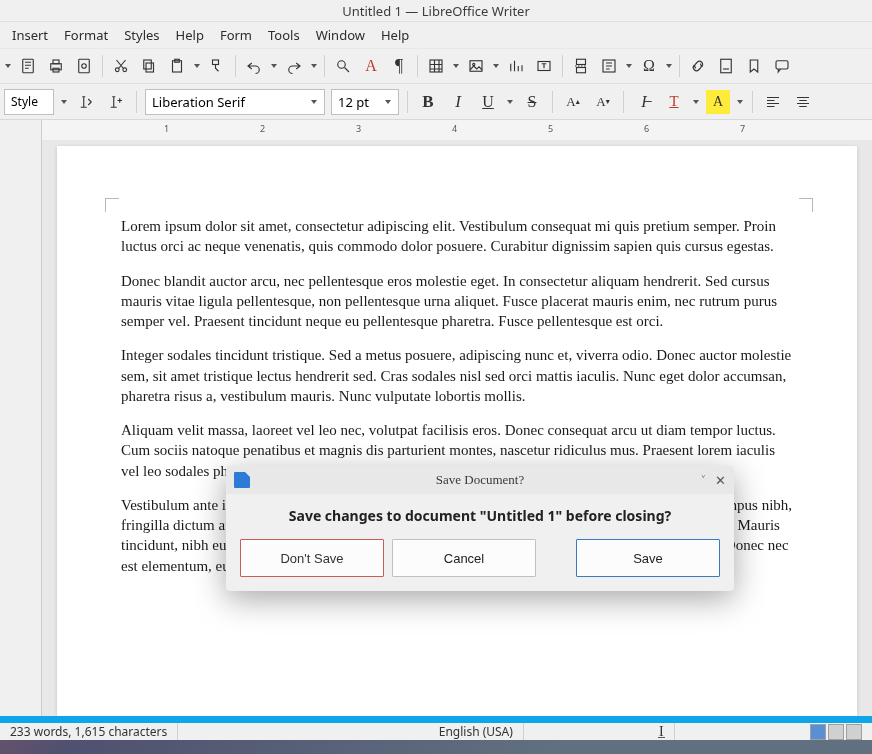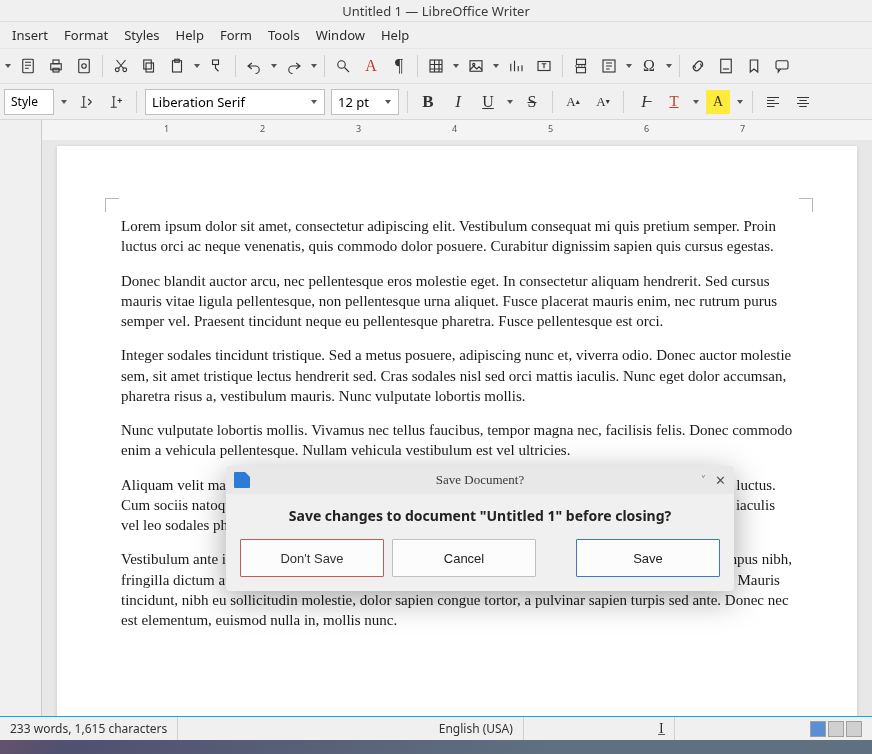--- a/index.html
+++ b/index.html
@@ -23,21 +23,21 @@
 .ruler { flex:1; background:#f4f4f4; position:relative; font-size:9px; color:#555; overflow:hidden; }
 .ruler .num { position:absolute; top:2px; }
 .doc-area { flex:1; background:#e8e8e8; display:flex; overflow:hidden; position:relative; }
 .v-ruler { width:42px; background:#f0f0f0; border-right:1px solid #ccc; }
 .page-scroll { flex:1; overflow:hidden; display:flex; justify-content:center; }
 .page { width:800px; background:#fff; margin-top:6px; box-shadow:0 1px 4px rgba(0,0,0,.15); padding:70px 60px 30px 64px; font-family: "Liberation Serif", "Times New Roman", serif; font-size:15px; line-height:1.35; color:#1a1a1a; position:relative; }
 .page .corner { position:absolute; width:14px; height:14px; border-color:#b8b8b8; }
 .page .c-tl { top:52px; left:48px; border-top:1px solid #b8b8b8; border-left:1px solid #b8b8b8; }
 .page .c-tr { top:52px; right:44px; border-top:1px solid #b8b8b8; border-right:1px solid #b8b8b8; }
 .page p { margin-bottom:14px; }
-.statusbar { height:24px; background:#f0f0f0; border-top:1px solid #0ea5e9; display:flex; align-items:center; font-size:12px; color:#333; }
+.statusbar { height:24px; background:#f0f0f0; border-top:7px solid #0ea5e9; display:flex; align-items:center; font-size:12px; color:#333; }
 .statusbar > div { padding:0 10px; border-right:1px solid #d0d0d0; height:100%; display:flex; align-items:center; }
 .statusbar .spacer { flex:1; border-right:none; }
 .right-icons { margin-left:auto; display:flex; gap:2px; padding-right:4px; }
 .right-icons span { width:16px; height:16px; background:#d0d0d0; border:1px solid #a0a0a0; }
 .dialog-overlay { position:absolute; top:0; left:0; right:0; bottom:0; pointer-events:none; }
 .dialog { position:absolute; width:508px; left:226px; top:326px; background:#f0f0f0; box-shadow:0 8px 32px rgba(0,0,0,.35); border-radius:4px; font-size:13px; }
 .dialog-header { height:28px; display:flex; align-items:center; padding:0 8px; background:#e8e8e8; border-radius:4px 4px 0 0; position:relative; }
 .dialog-header .doc-icon { width:16px; height:16px; background:#2d7bd6; margin-right:8px; border-radius:1px; position:relative; }
 .dialog-header .doc-icon::after { content:""; position:absolute; right:0; top:0; border-top:5px solid #e8e8e8; border-left:5px solid transparent; }
 .dialog-header .title { position:absolute; left:0; right:0; text-align:center; color:#3a3a3a;font-family:Liberation Serif, serif; }
@@ -284,21 +284,20 @@
 
   <div class="doc-area">
     <div class="v-ruler"></div>
     <div class="page-scroll">
       <div class="page">
         <div class="corner c-tl"></div>
           <div class="corner c-tr"></div>
         <p>Lorem ipsum dolor sit amet, consectetur adipiscing elit. Vestibulum consequat mi quis pretium semper. Proin luctus orci ac neque venenatis, quis commodo dolor posuere. Curabitur dignissim sapien quis cursus egestas.</p>
         <p>Donec blandit auctor arcu, nec pellentesque eros molestie eget. In consectetur aliquam hendrerit. Sed cursus mauris vitae ligula pellentesque, non pellentesque urna aliquet. Fusce placerat mauris enim, nec rutrum purus semper vel. Praesent tincidunt neque eu pellentesque pharetra. Fusce pellentesque est orci.</p>
         <p>Integer sodales tincidunt tristique. Sed a metus posuere, adipiscing nunc et, viverra odio. Donec auctor molestie sem, sit amet tristique lectus hendrerit sed. Cras sodales nisl sed orci mattis iaculis. Nunc eget dolor accumsan, pharetra risus a, vestibulum mauris. Nunc vulputate lobortis mollis.</p>
-        <p>Nunc vulputate lobortis mollis. Vivamus nec tellus faucibus, tempor magna nec, facilisis felis. Donec commodo enim a vehicula pellentesque. Nullam vehicula vestibulum est vel ultricies.</p>
         <p>Aliquam velit massa, laoreet vel leo nec, volutpat facilisis eros. Donec consequat arcu ut diam tempor luctus. Cum sociis natoque penatibus et magnis dis parturient montes, nascetur ridiculus mus. Praesent lorem iaculis vel leo sodales pharetra a a nibh.</p>
         <p>Vestibulum ante ipsum primis in faucibus orci luctus et ultrices posuere cubilia Curae; Nam luctus tempus nibh, fringilla dictum augue consectetur eget. Curabitur at ante sit amet tortor pharetra molestie eu nec ante. Mauris tincidunt, nibh eu sollicitudin molestie, dolor sapien congue tortor, a pulvinar sapien turpis sed ante. Donec nec est elementum, euismod nulla in, mollis nunc.</p>
       </div>
     </div>
 
     <div class="dialog-overlay">
       <div class="dialog">
         <div class="dialog-header">
           <div class="doc-icon"></div>
           <div class="title">Save Document?</div>

